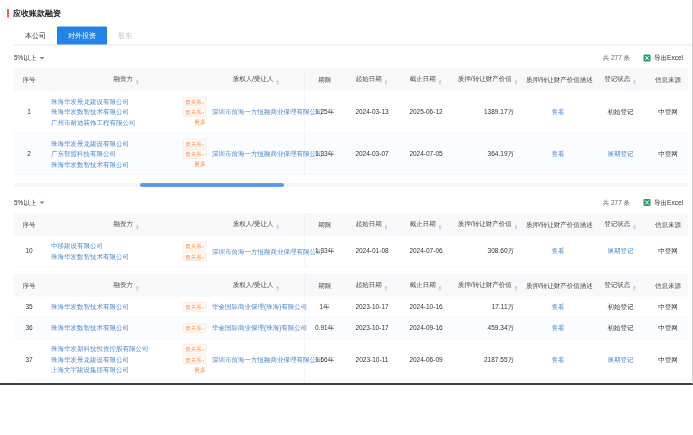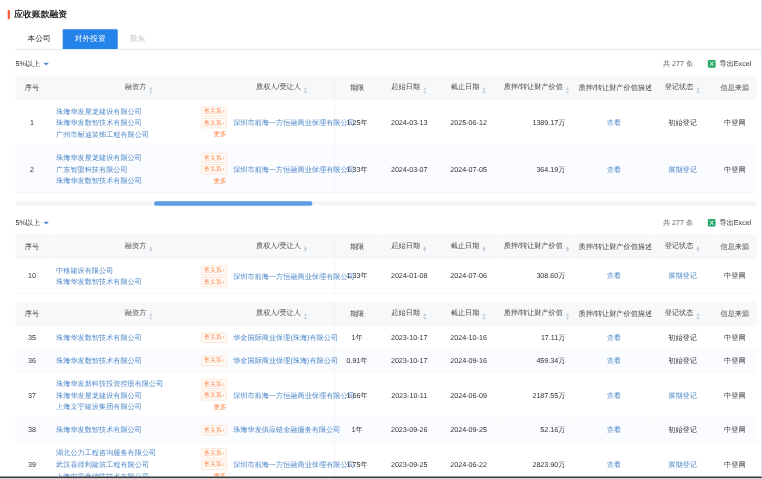--- a/index.html
+++ b/index.html
@@ -1,17 +1,17 @@
 <!DOCTYPE html>
 <html><head>
 <meta charset="utf-8">
 <style>
   html,body{margin:0;padding:0;background:#fff;}
   body{width:693px;height:435px;overflow:hidden;font-family:"Liberation Sans",sans-serif;}
-  .viewport{width:693px;height:435px;overflow:hidden;position:relative;box-sizing:border-box;
+  .viewport{width:693px;height:385px;overflow:hidden;position:relative;box-sizing:border-box;
             border-right:1px solid #cfcfcf;border-bottom:2px solid #3f3f3f;background:#fff;}
   .page{width:1386px;height:870px;transform:scale(.5);transform-origin:0 0;background:#fff;}
 
   
   .title-row{display:flex;align-items:center;padding:16px 0 0 14px;}
   .title-marker{width:4px;height:17px;background:#ff5c38;border-radius:1px;margin-right:8px;}
   .page-title{font-size:16px;font-weight:bold;color:#222;}
 
   
   .tabs{display:flex;align-items:flex-end;margin:16px 0 0 28px;border-bottom:2px solid #e3ecf6;padding-right:28px;}

